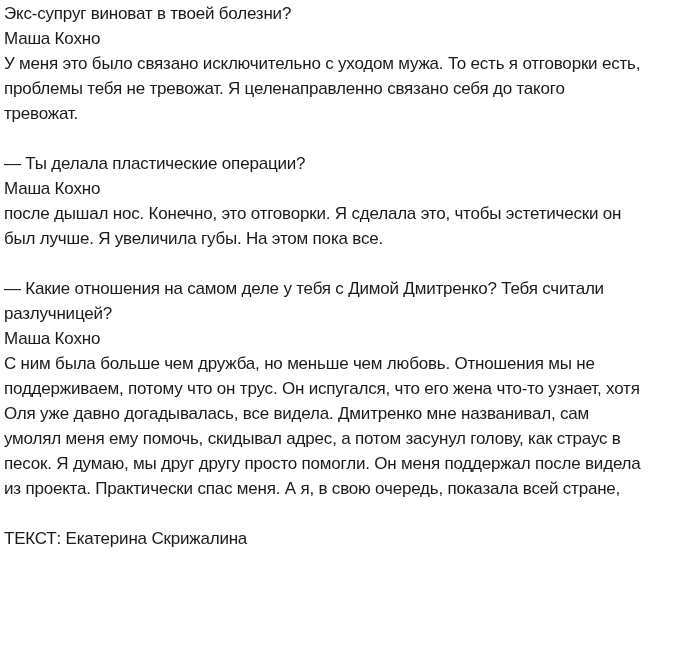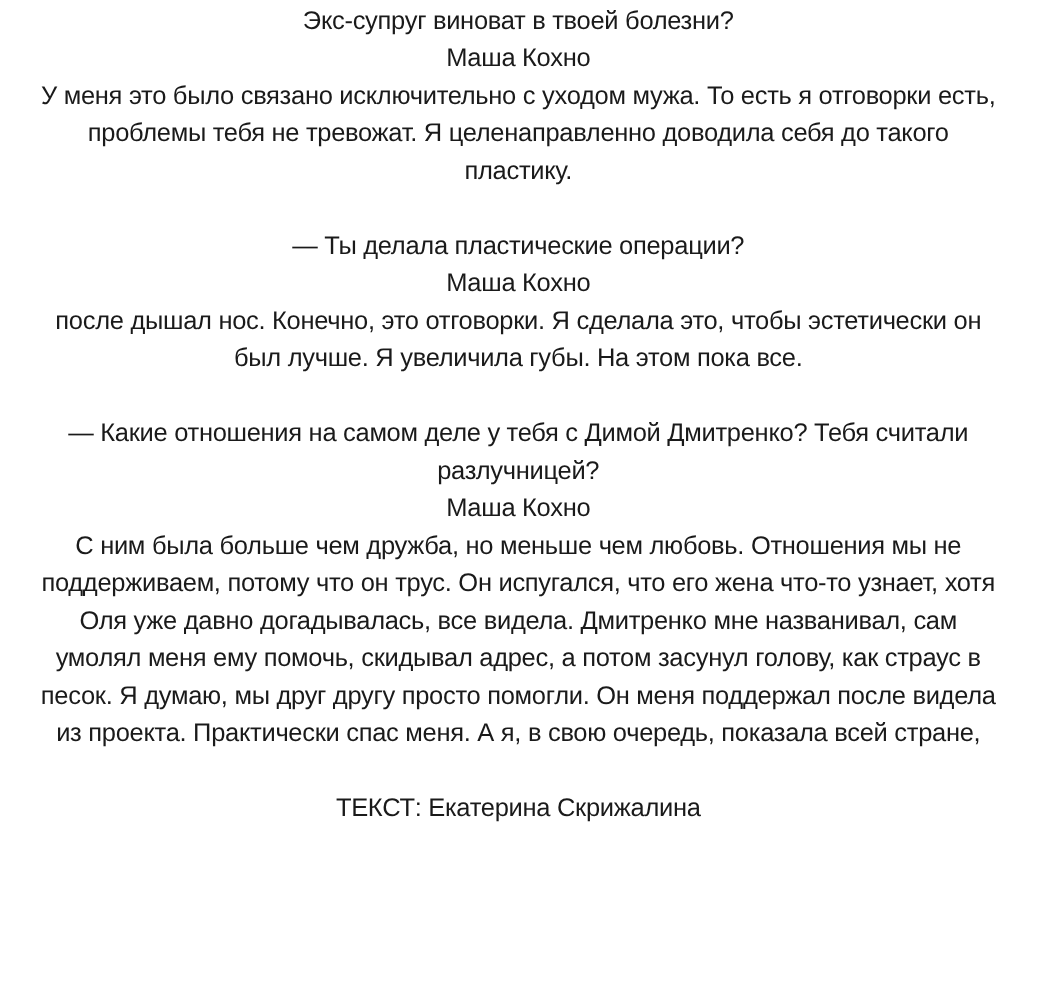--- a/index.html
+++ b/index.html
@@ -3,35 +3,35 @@
 <meta charset="utf-8">
 <style>
   html, body { margin: 0; padding: 0; background: #ffffff; }
   body {
     width: 699px; height: 660px; overflow: hidden;
     font-family: "Liberation Sans", sans-serif;
     font-size: 17px;
     color: #1a1a1a;
     letter-spacing: -0.2px;
   }
-  .doc { padding: 1px 12px 0 4px; text-align: center; }
+  .doc { padding: 1px 12px 0 4px; }
   .line { height: 25px; line-height: 25px; white-space: nowrap; }
   .gap { height: 25px; }
 </style>
 </head>
 <body>
 
 <div class="doc">
 
   <div class="para">
     <div class="line">Экс-супруг виноват в твоей болезни?</div>
     <div class="line">Маша Кохно</div>
     <div class="line">У меня это было связано исключительно с уходом мужа. То есть я отговорки есть,</div>
-    <div class="line">проблемы тебя не тревожат. Я целенаправленно доводила себя до такого</div>
-    <div class="line">пластику.</div>
+    <div class="line">проблемы тебя не тревожат. Я целенаправленно связано себя до такого</div>
+    <div class="line">тревожат.</div>
   </div>
 
   <div class="gap"></div>
 
   <div class="para">
     <div class="line">— Ты делала пластические операции?</div>
     <div class="line">Маша Кохно</div>
     <div class="line">после дышал нос. Конечно, это отговорки. Я сделала это, чтобы эстетически он</div>
     <div class="line">был лучше. Я увеличила губы. На этом пока все.</div>
   </div>

